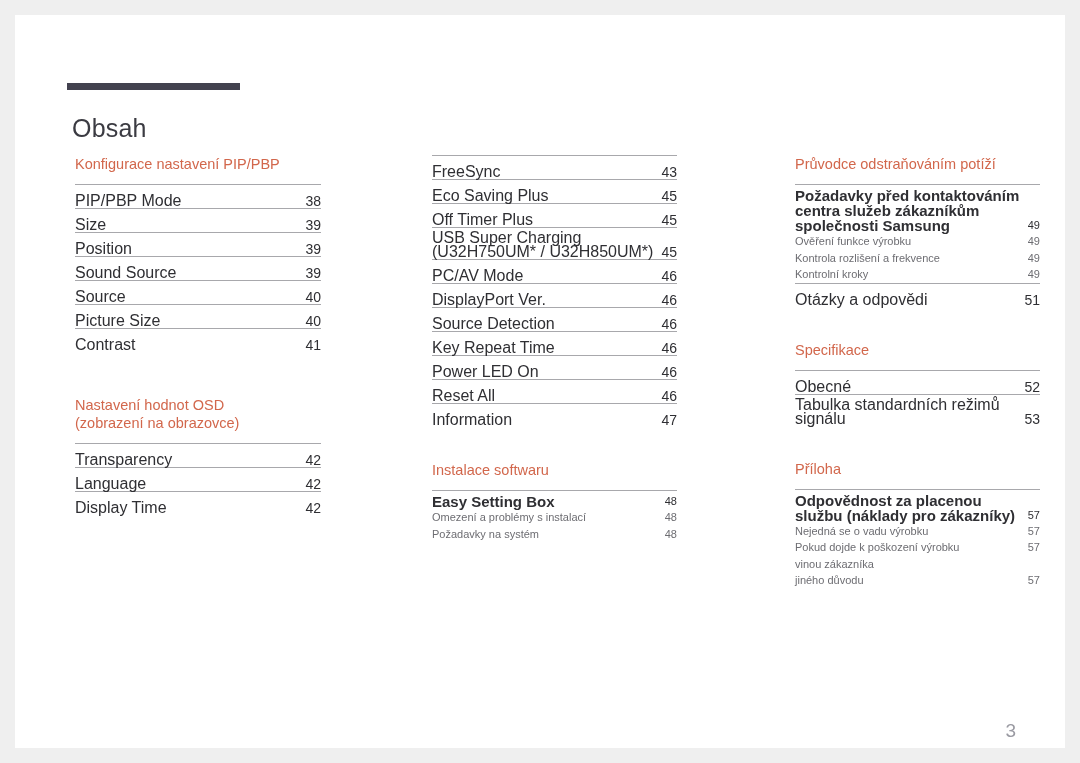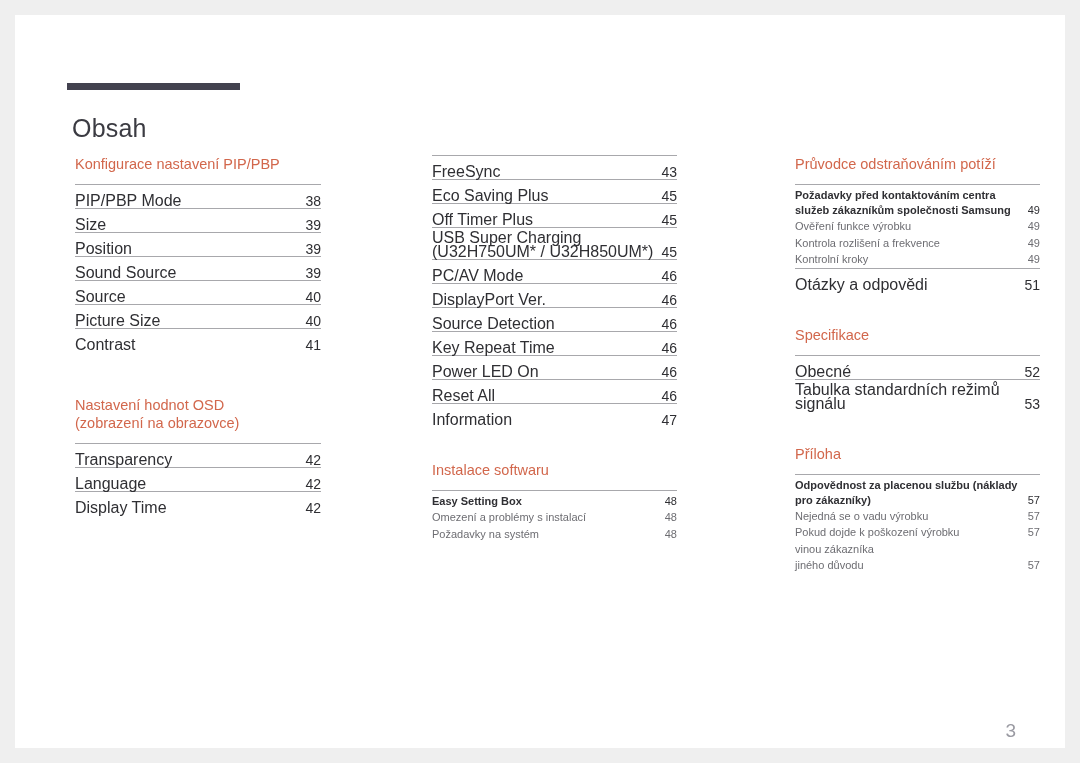--- a/index.html
+++ b/index.html
@@ -122,21 +122,21 @@
   }
   .group-lead {
     display: flex;
     align-items: flex-end;
     justify-content: space-between;
     border-top: 1px solid #a8a8ac;
     padding-top: 3px;
     box-sizing: border-box;
   }
   .group-lead .label {
-    font-size: 11px;
+    font-size: 15px;
     font-weight: bold;
     color: #2f2f33;
     line-height: 15px;
     padding-right: 8px;
     flex: 1 1 auto;
   }
   .group-lead .pageno {
     font-size: 11px;
     color: #2f2f33;
     line-height: 15px;

